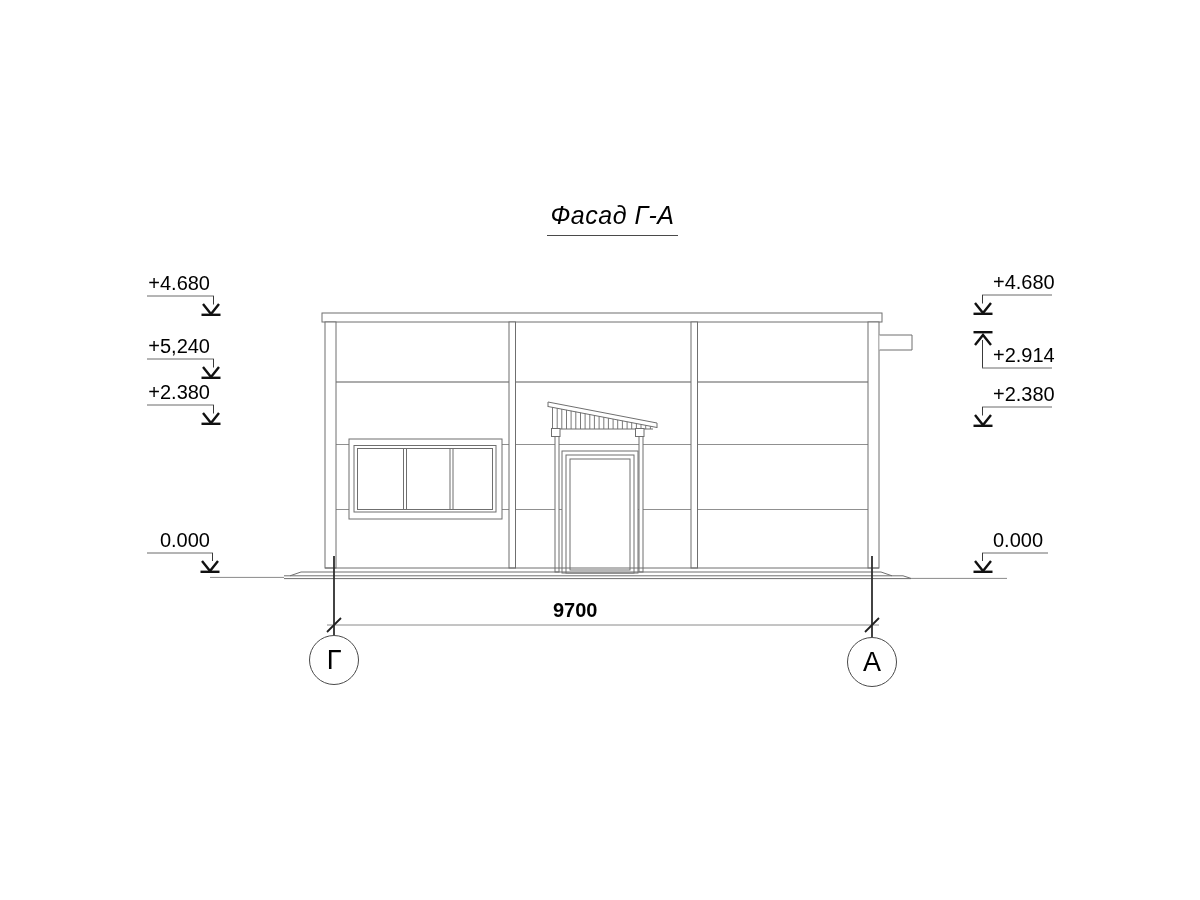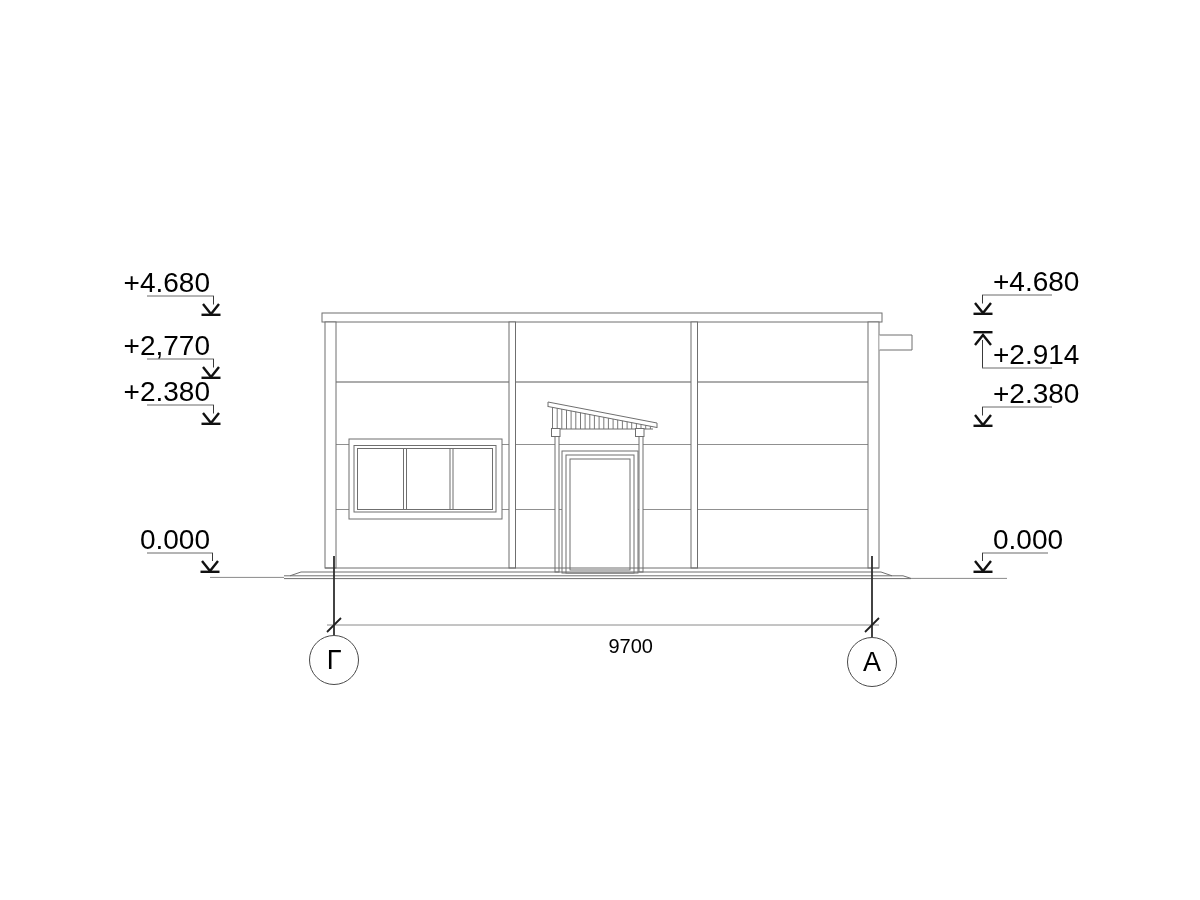--- a/index.html
+++ b/index.html
@@ -15,27 +15,27 @@
   .sj {stroke:var(--line-light);stroke-width:1.7;fill:none;}
   .sj2{stroke:var(--line-light);stroke-width:1.1;fill:none;}
   .sh {stroke:#7a7a7a;stroke-width:1;fill:none;}
   .su {stroke:#6a6a6a;stroke-width:1;fill:none;}
   .sv {stroke:#3a3a3a;stroke-width:1;fill:none;}
   .sa {stroke:var(--marker);stroke-width:2.4;fill:none;}
   .sax{stroke:#2e2e2e;stroke-width:1.8;fill:none;}
   .sd {stroke:#8a8a8a;stroke-width:1;fill:none;}
   .st {stroke:#1f1f1f;stroke-width:1.8;fill:none;}
   
-  .lbl{position:absolute;font-size:28px;line-height:22px;white-space:nowrap;color:var(--text);}
+  .lbl{position:absolute;font-size:20px;line-height:22px;white-space:nowrap;color:var(--text);}
   .lblr{left:60px;width:150px;text-align:right;}
   .lbll{left:993px;}
   .title{position:absolute;left:547px;top:201px;width:131px;height:34px;
          font-size:25px;font-style:italic;text-align:center;letter-spacing:.5px;
          border-bottom:1.2px solid #4a4a4a;}
-  .dim{position:absolute;left:553px;top:635px;width:100px;text-align:right;font-size:20px;}
+  .dim{position:absolute;left:553px;top:599px;width:100px;text-align:left;font-size:20px;font-weight:bold;}
   .axis-bubble{position:absolute;width:48px;height:48px;border:1.2px solid #4a4a4a;
                border-radius:50%;background:#fff;text-align:center;line-height:48px;
                font-size:27px;color:var(--text);}
 </style>
 </head>
 <body>
 
 <div class="stage">
 
   <svg width="1200" height="900" viewBox="0 0 1200 900">
@@ -182,23 +182,24 @@
       <path class="sa" d="M973.5,425.8 H992.5"></path>
     </g>
     <g>
       <line class="su" x1="982" y1="553" x2="1048" y2="553"></line>
       <line class="sv" x1="982.5" y1="553" x2="982.5" y2="561"></line>
       <path class="sa" d="M975,561 L983,571 L991,561"></path>
       <path class="sa" d="M973.5,571.8 H992.5"></path>
     </g>
   </svg>
 
+  <div class="title">Фасад Г-А</div>
 
   <div class="lbl lblr" style="top:272px">+4.680</div>
-  <div class="lbl lblr" style="top:335px">+2,770</div>
+  <div class="lbl lblr" style="top:335px">+5,240</div>
   <div class="lbl lblr" style="top:381px">+2.380</div>
   <div class="lbl lblr" style="top:529px">0.000</div>
 
   <div class="lbl lbll" style="top:271px">+4.680</div>
   <div class="lbl lbll" style="top:344px">+2.914</div>
   <div class="lbl lbll" style="top:383px">+2.380</div>
   <div class="lbl lbll" style="top:529px">0.000</div>
 
   <div class="dim">9700</div>
 

